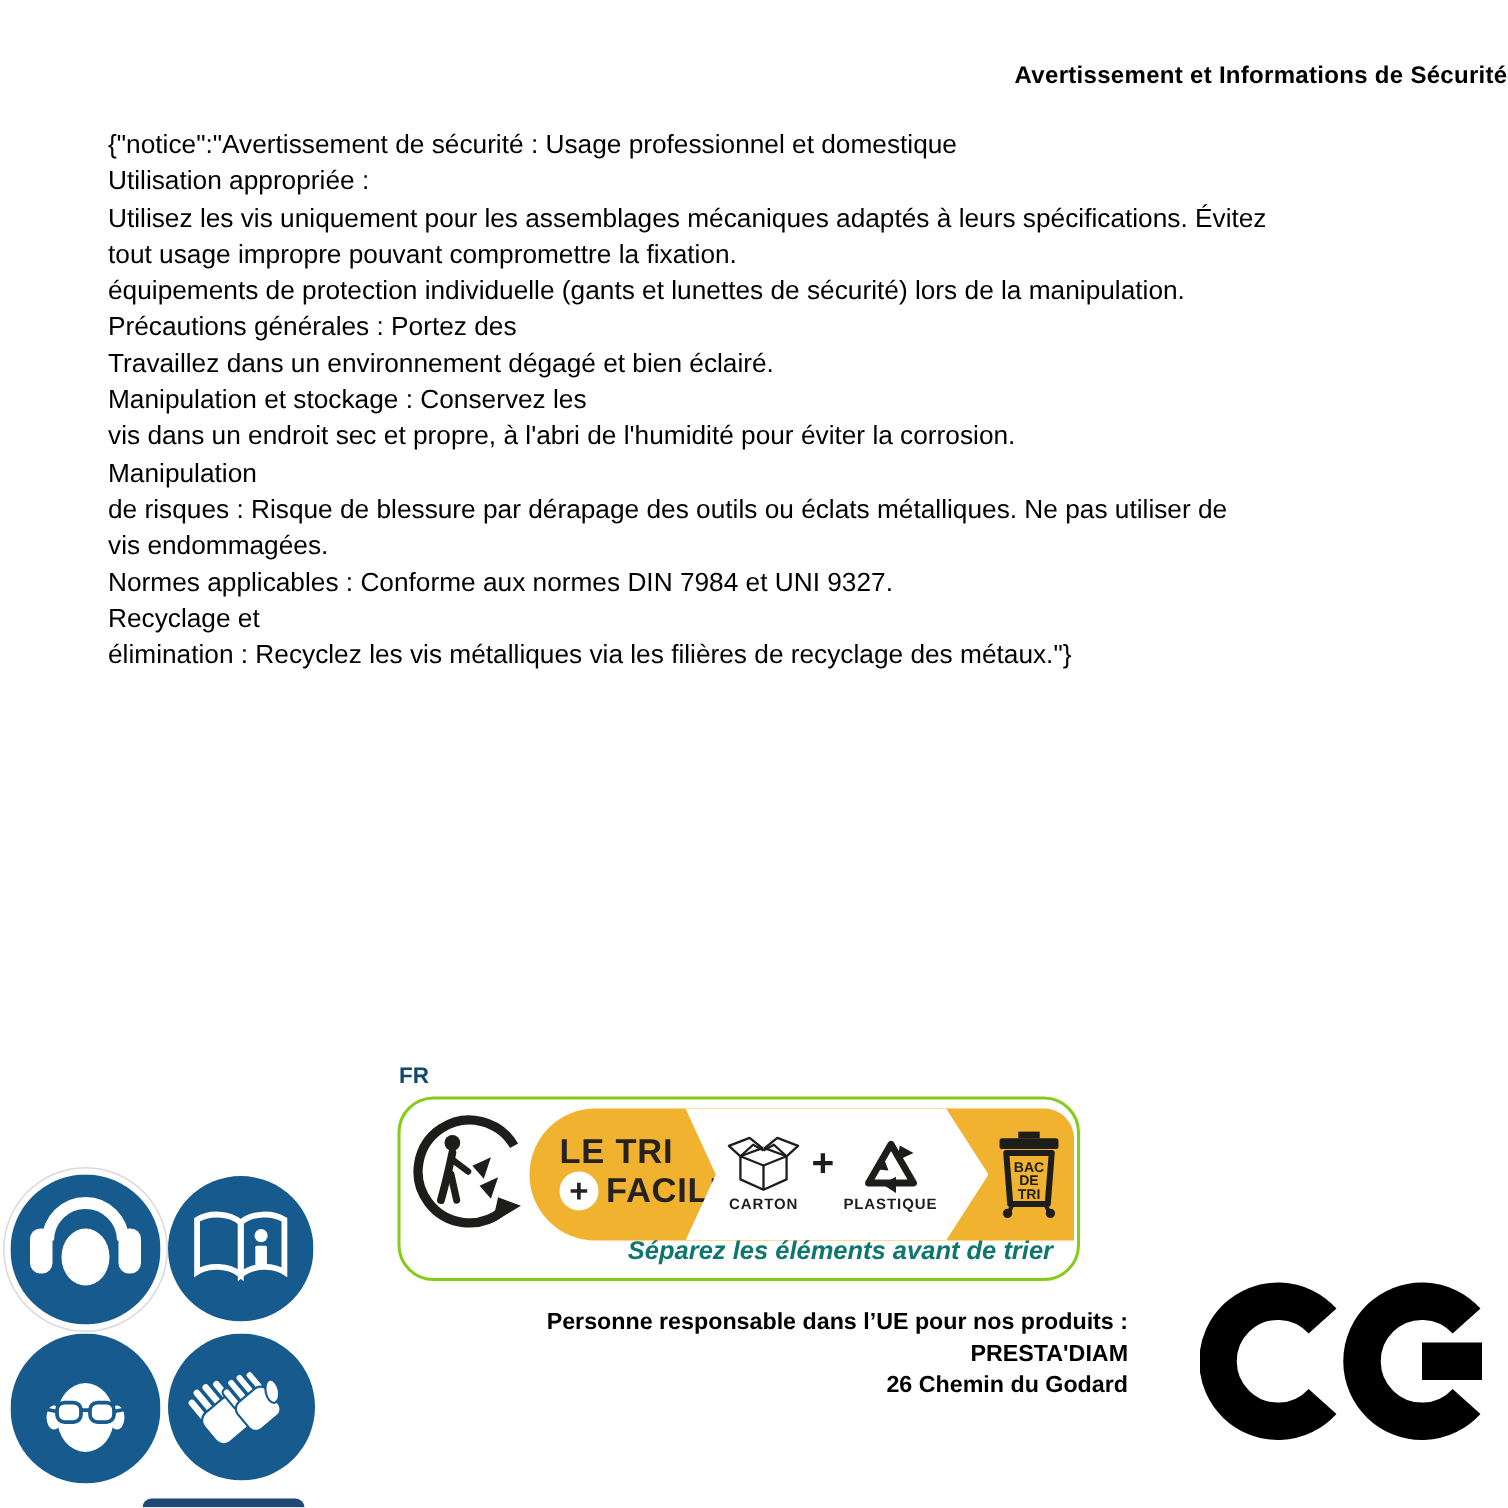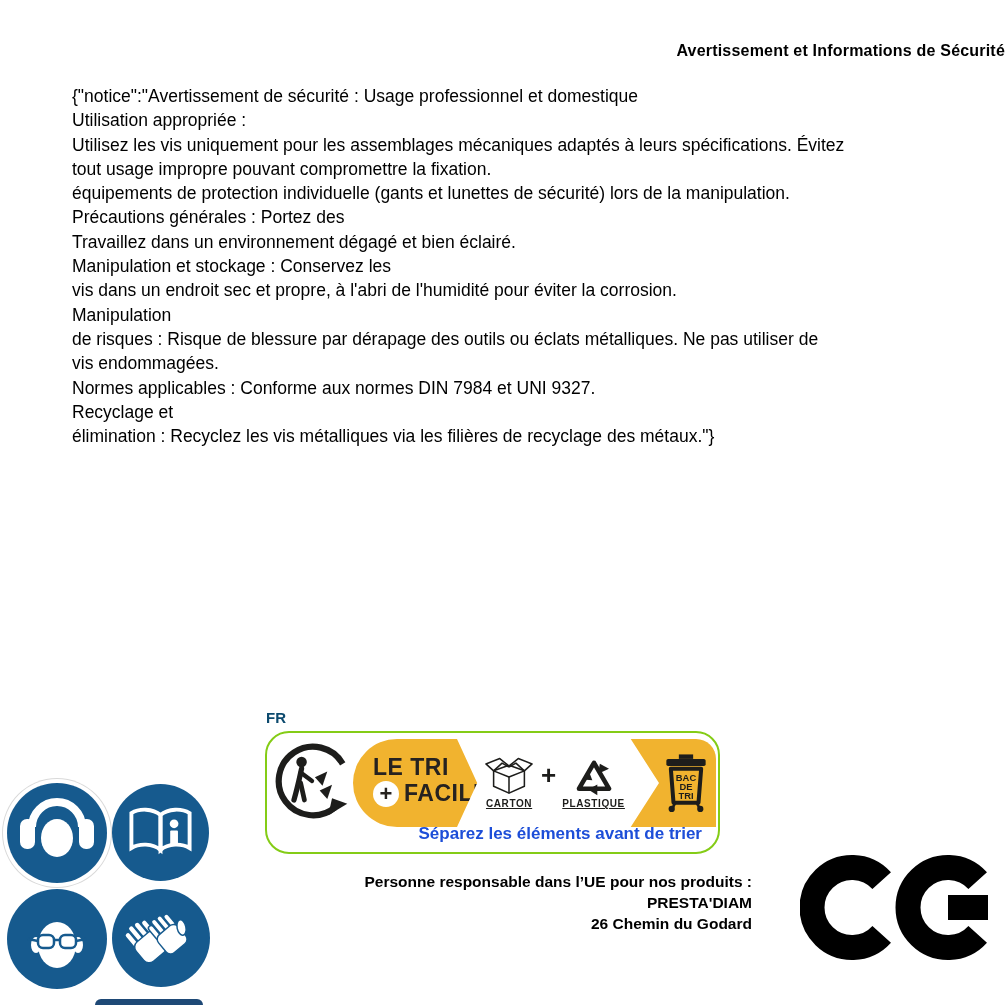--- a/index.html
+++ b/index.html
@@ -31,24 +31,24 @@
   #letri{position:absolute;left:20px;top:15px;color:#262220;}
   #letri .l1{font-size:23px;font-weight:800;letter-spacing:.5px;line-height:26px;}
   #letri .l2{display:flex;align-items:center;gap:5px;}
   #letri .plus-circle{width:26px;height:26px;border-radius:50%;background:#fff;color:#262220;
        font-size:22px;font-weight:800;display:flex;align-items:center;justify-content:center;line-height:0;}
   #letri .l2 span.word{font-size:23px;font-weight:800;letter-spacing:.5px;}
   #chevron{position:absolute;left:104px;top:0;width:202px;height:88px;background:#fff;
       clip-path:polygon(0% 0%,86% 0%,100% 50%,86% 100%,0% 100%,10% 50%);
       display:flex;align-items:center;justify-content:center;padding:0 30px 0 22px;box-sizing:border-box;gap:4px;}
   .mat{display:flex;flex-direction:column;align-items:center;}
-  .mat .mat-label{font-size:10px;font-weight:bold;letter-spacing:.6px;color:#1d1d1b;margin-top:1px;text-decoration:underline;}
+  .mat .mat-label{font-size:10px;font-weight:bold;letter-spacing:.6px;color:#1d1d1b;margin-top:1px;}
   #mat-plus{font-size:26px;font-weight:800;color:#1d1d1b;margin:0 2px 16px 2px;}
   #bin{position:absolute;left:308px;top:10px;width:50px;height:68px;}
-  #tagline{position:absolute;right:16px;bottom:8px;font-size:17px;font-weight:bold;color:#1d4ed8;}
+  #tagline{position:absolute;right:16px;bottom:8px;font-size:17px;font-weight:bold;font-style:italic;color:#0f766e;}
 
   
   #responsible{left:252px;top:872px;width:500px;text-align:right;font-size:15.5px;font-weight:bold;line-height:20.9px;}
 
   
   #ce{left:800px;top:850px;width:192px;height:115px;}
 </style>
 </head>
 <body>
 

